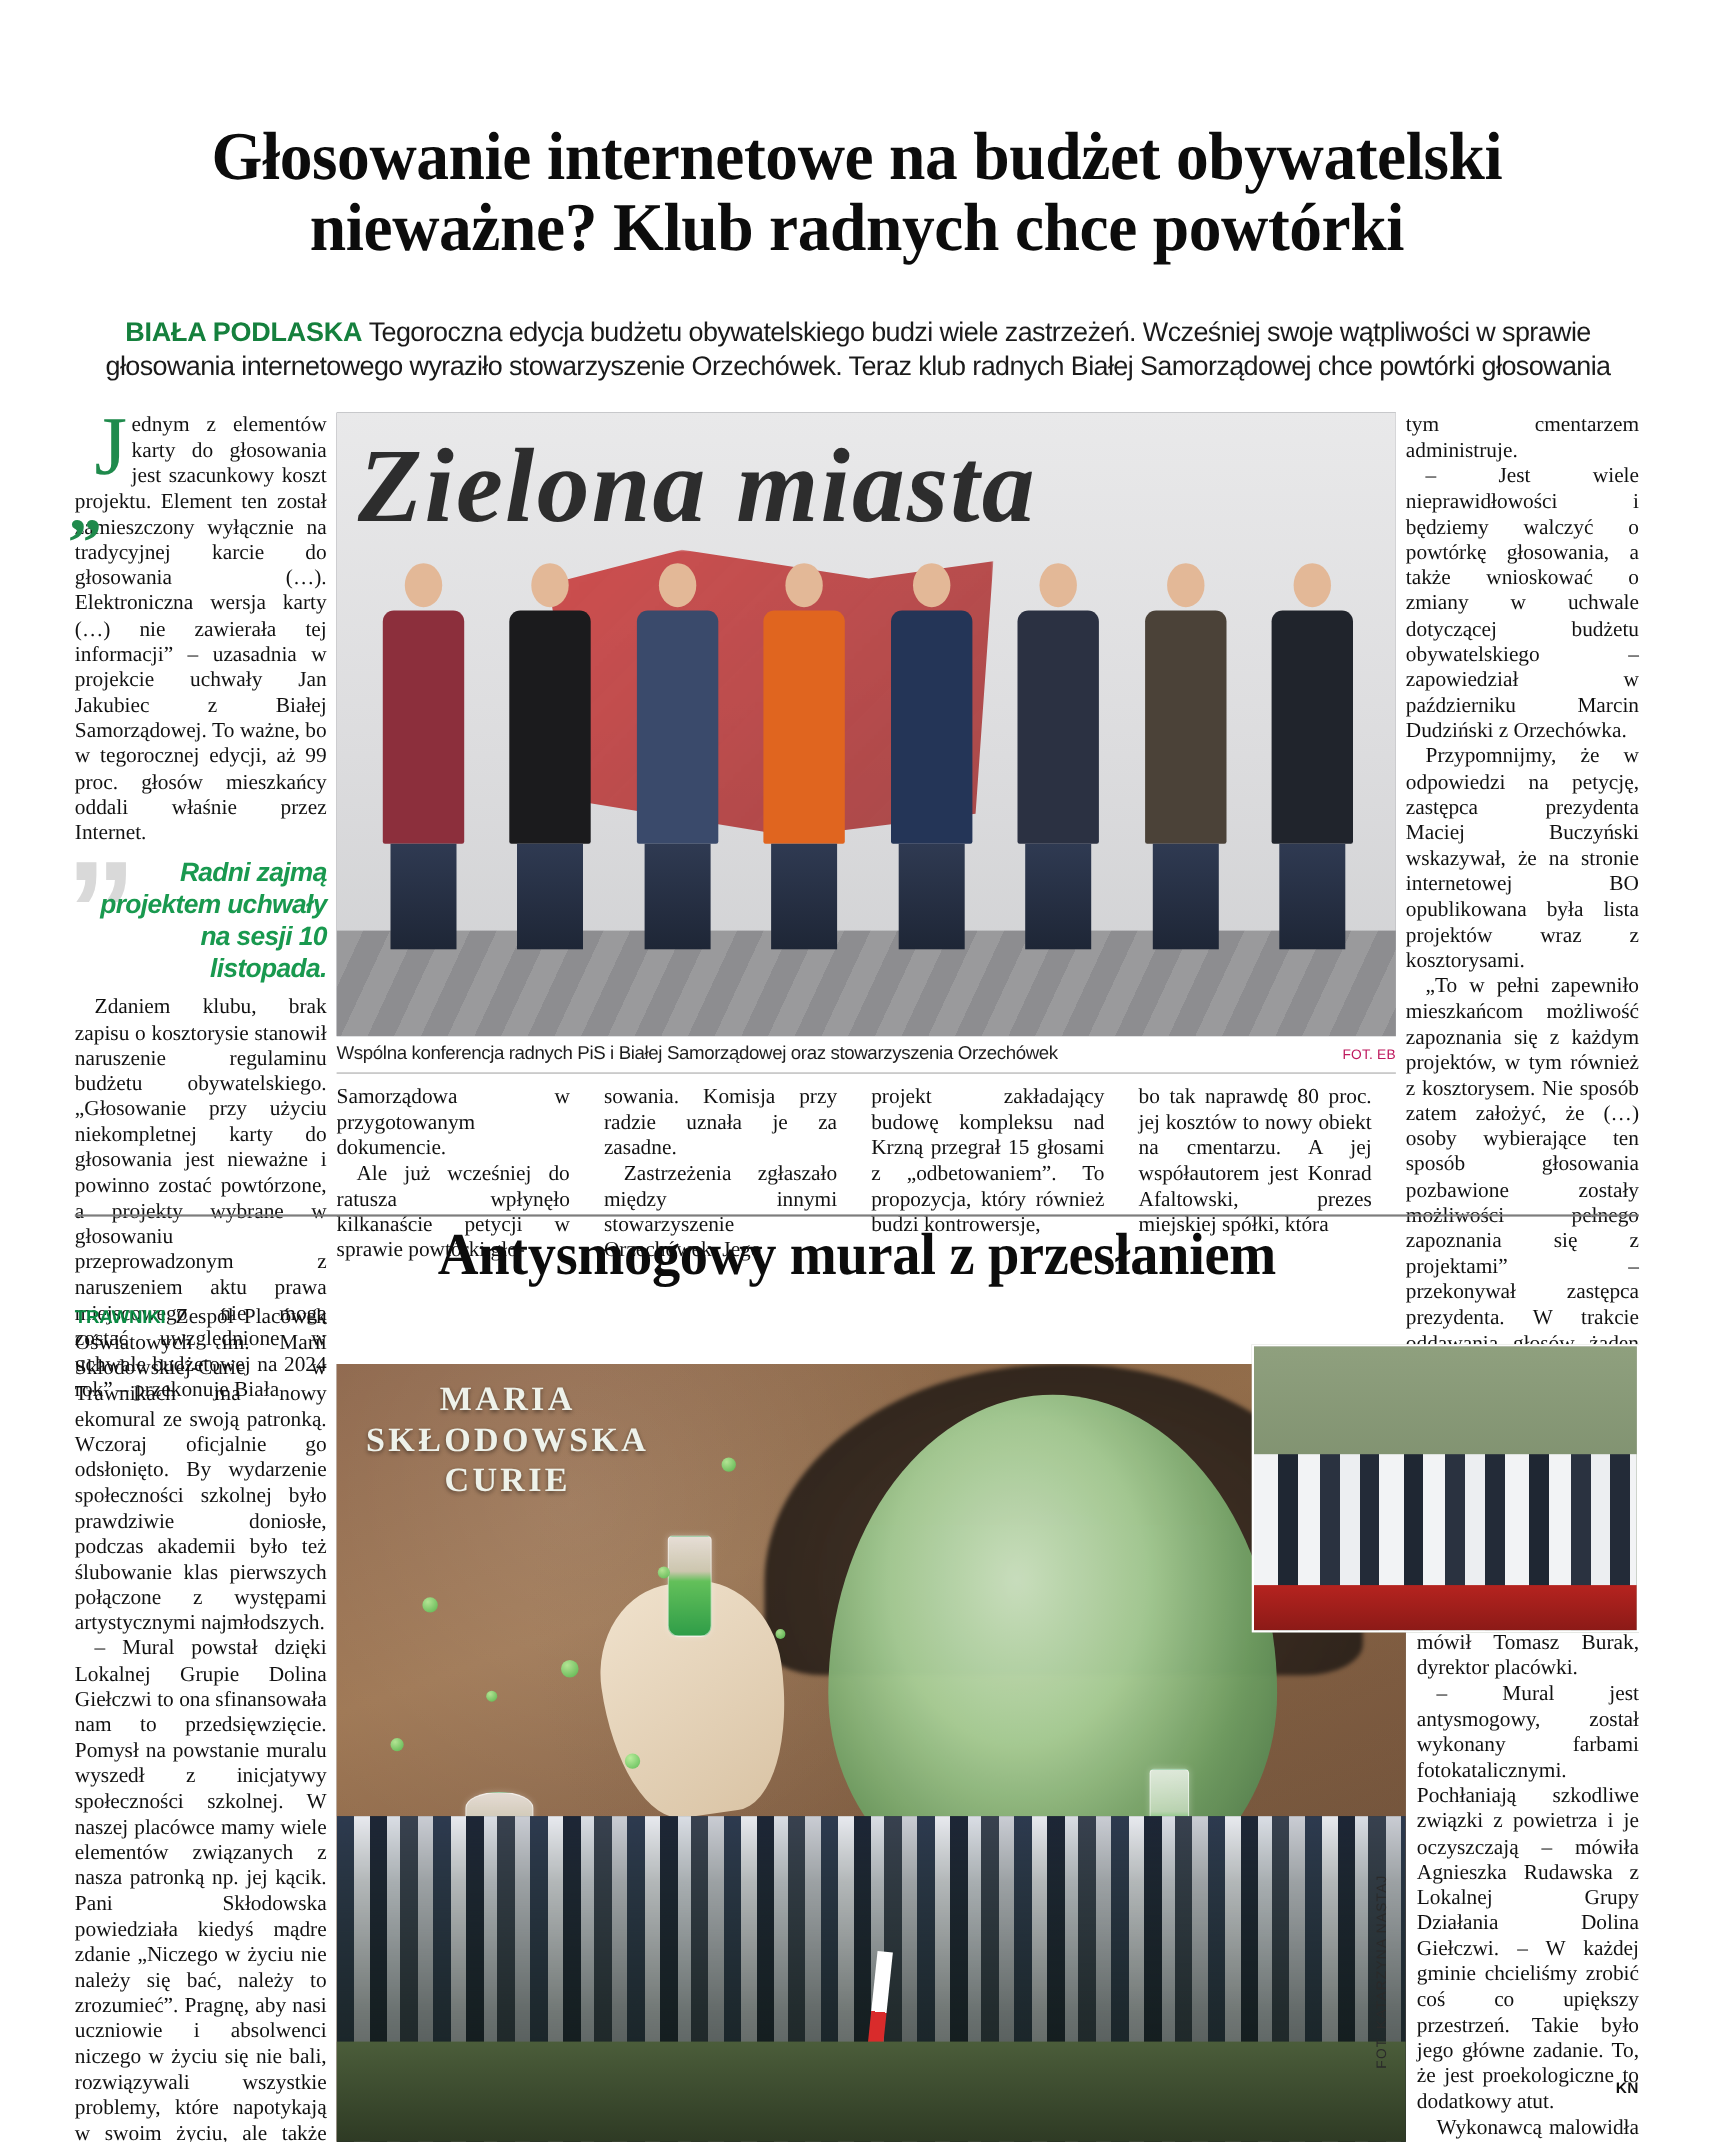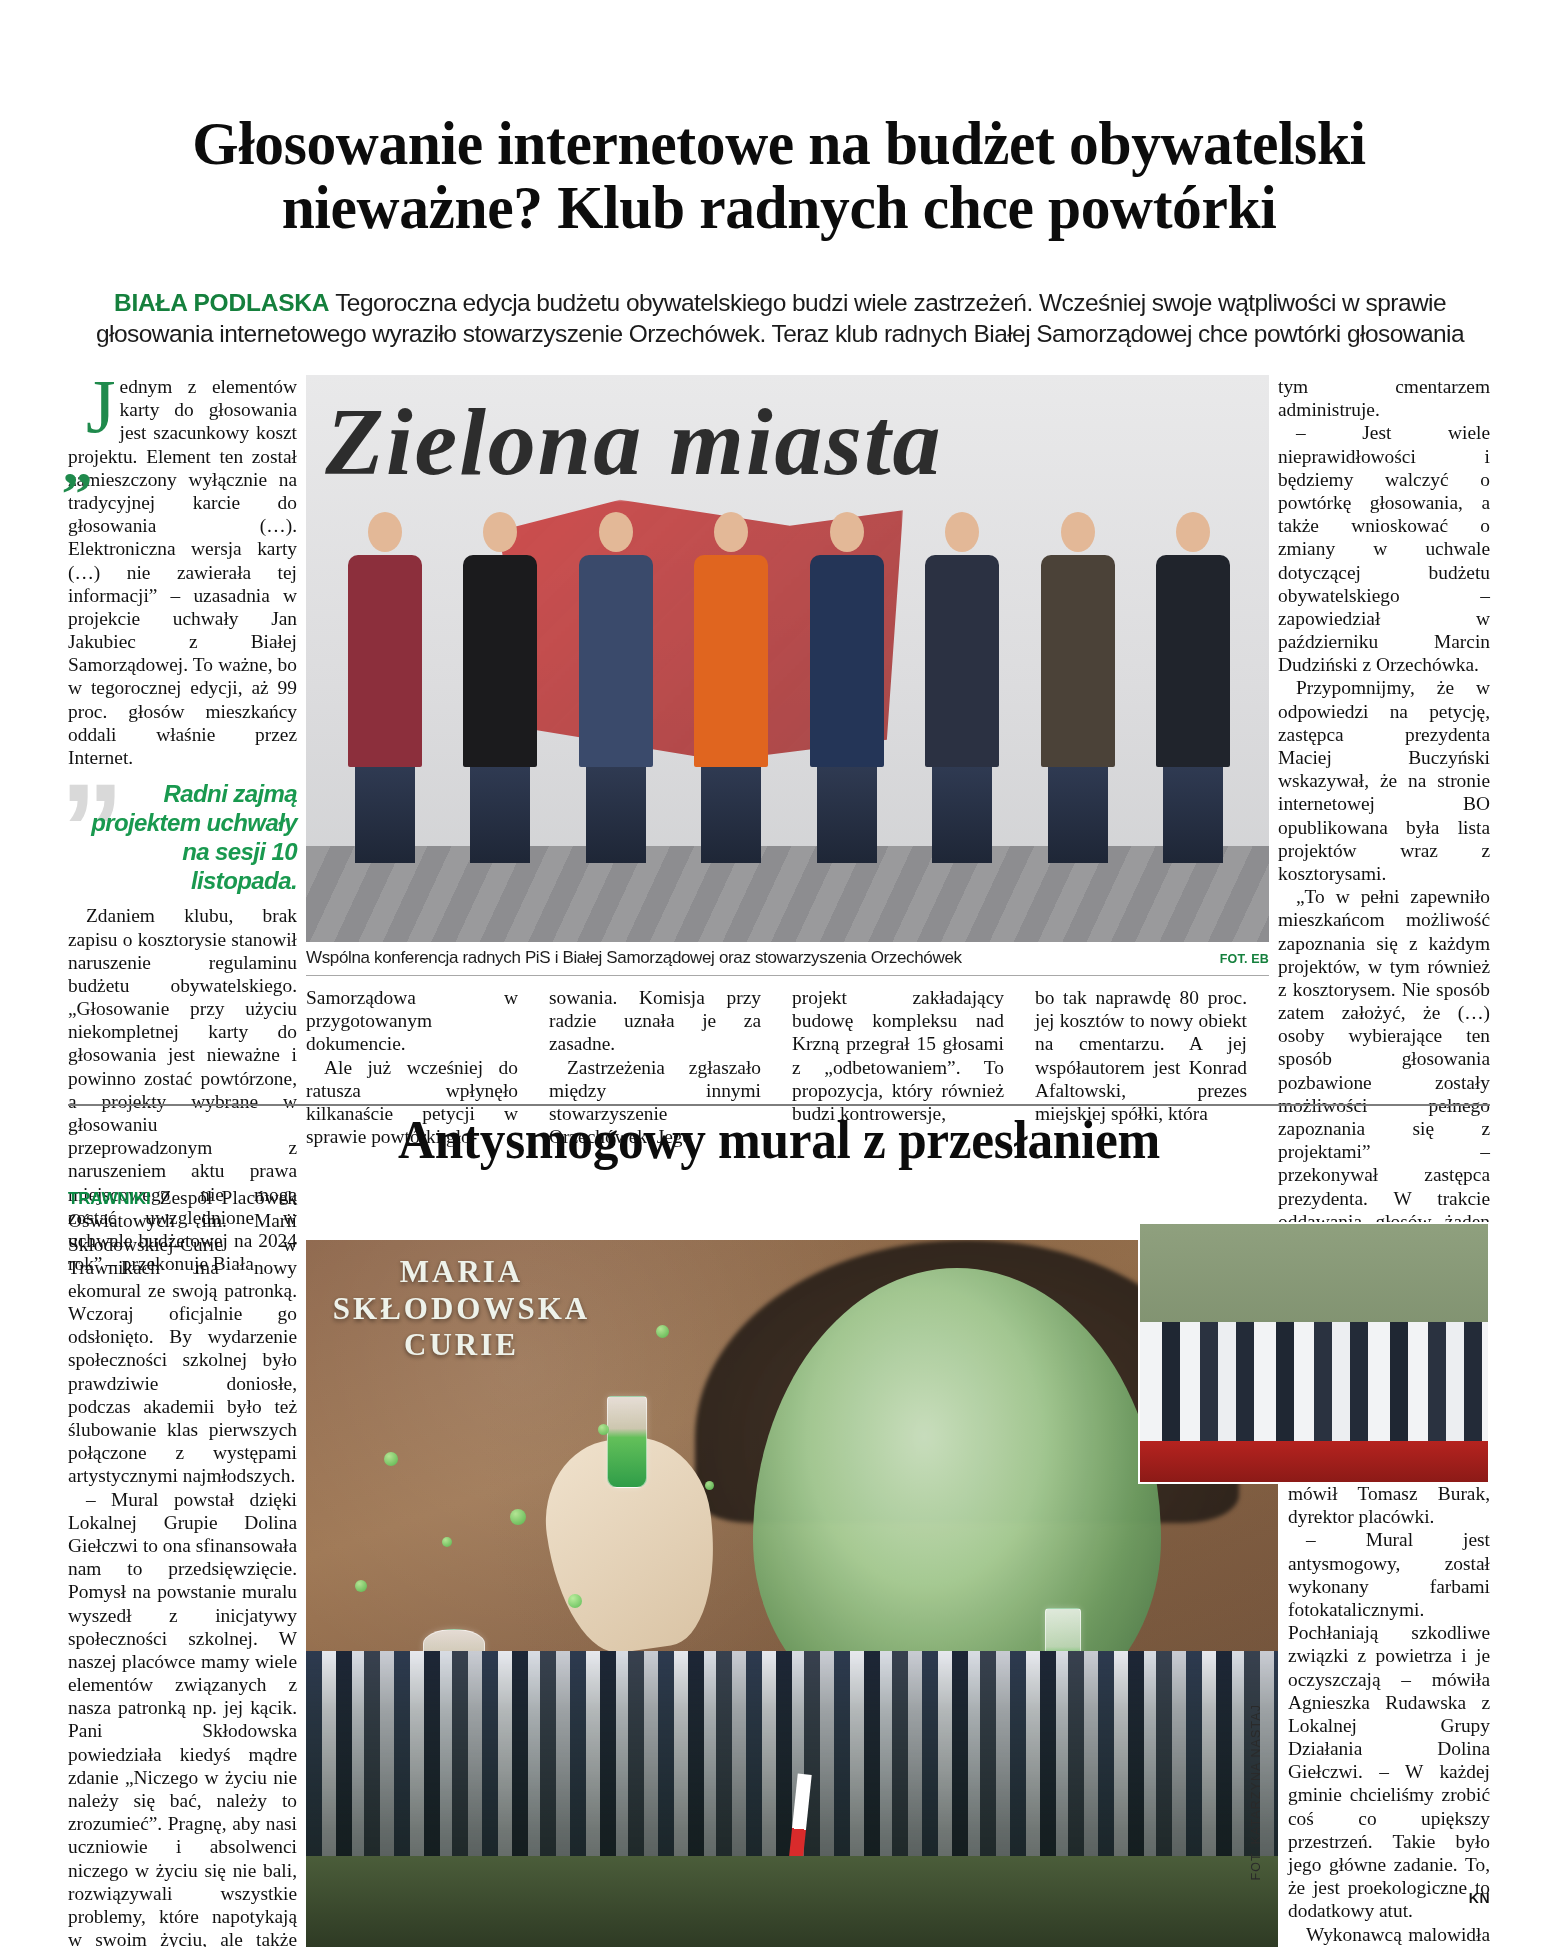--- a/index.html
+++ b/index.html
@@ -202,21 +202,21 @@
   .caption1 {
     position: absolute;
     left: 306px; top: 948px;
     width: 963px;
     display: flex; align-items: baseline; justify-content: space-between;
     font-family: "Liberation Sans", sans-serif;
     font-size: 17px;
     color: #1d1d1d;
     letter-spacing: -0.35px;
   }
-  .caption1 .credit { font-size: 12.5px; color: #15803d; letter-spacing: 0.2px; font-weight: bold; }
+  .caption1 .credit { font-size: 12.5px; color: #be185d; letter-spacing: 0.2px; }
   .caption-rule {
     position: absolute;
     left: 306px; top: 975px;
     width: 963px; height: 1px;
     background: #a8a8a8;
   }
 
   
   .a1-low { top: 986px; width: 212px; }
   .a1-low-1 { left: 306px; }

